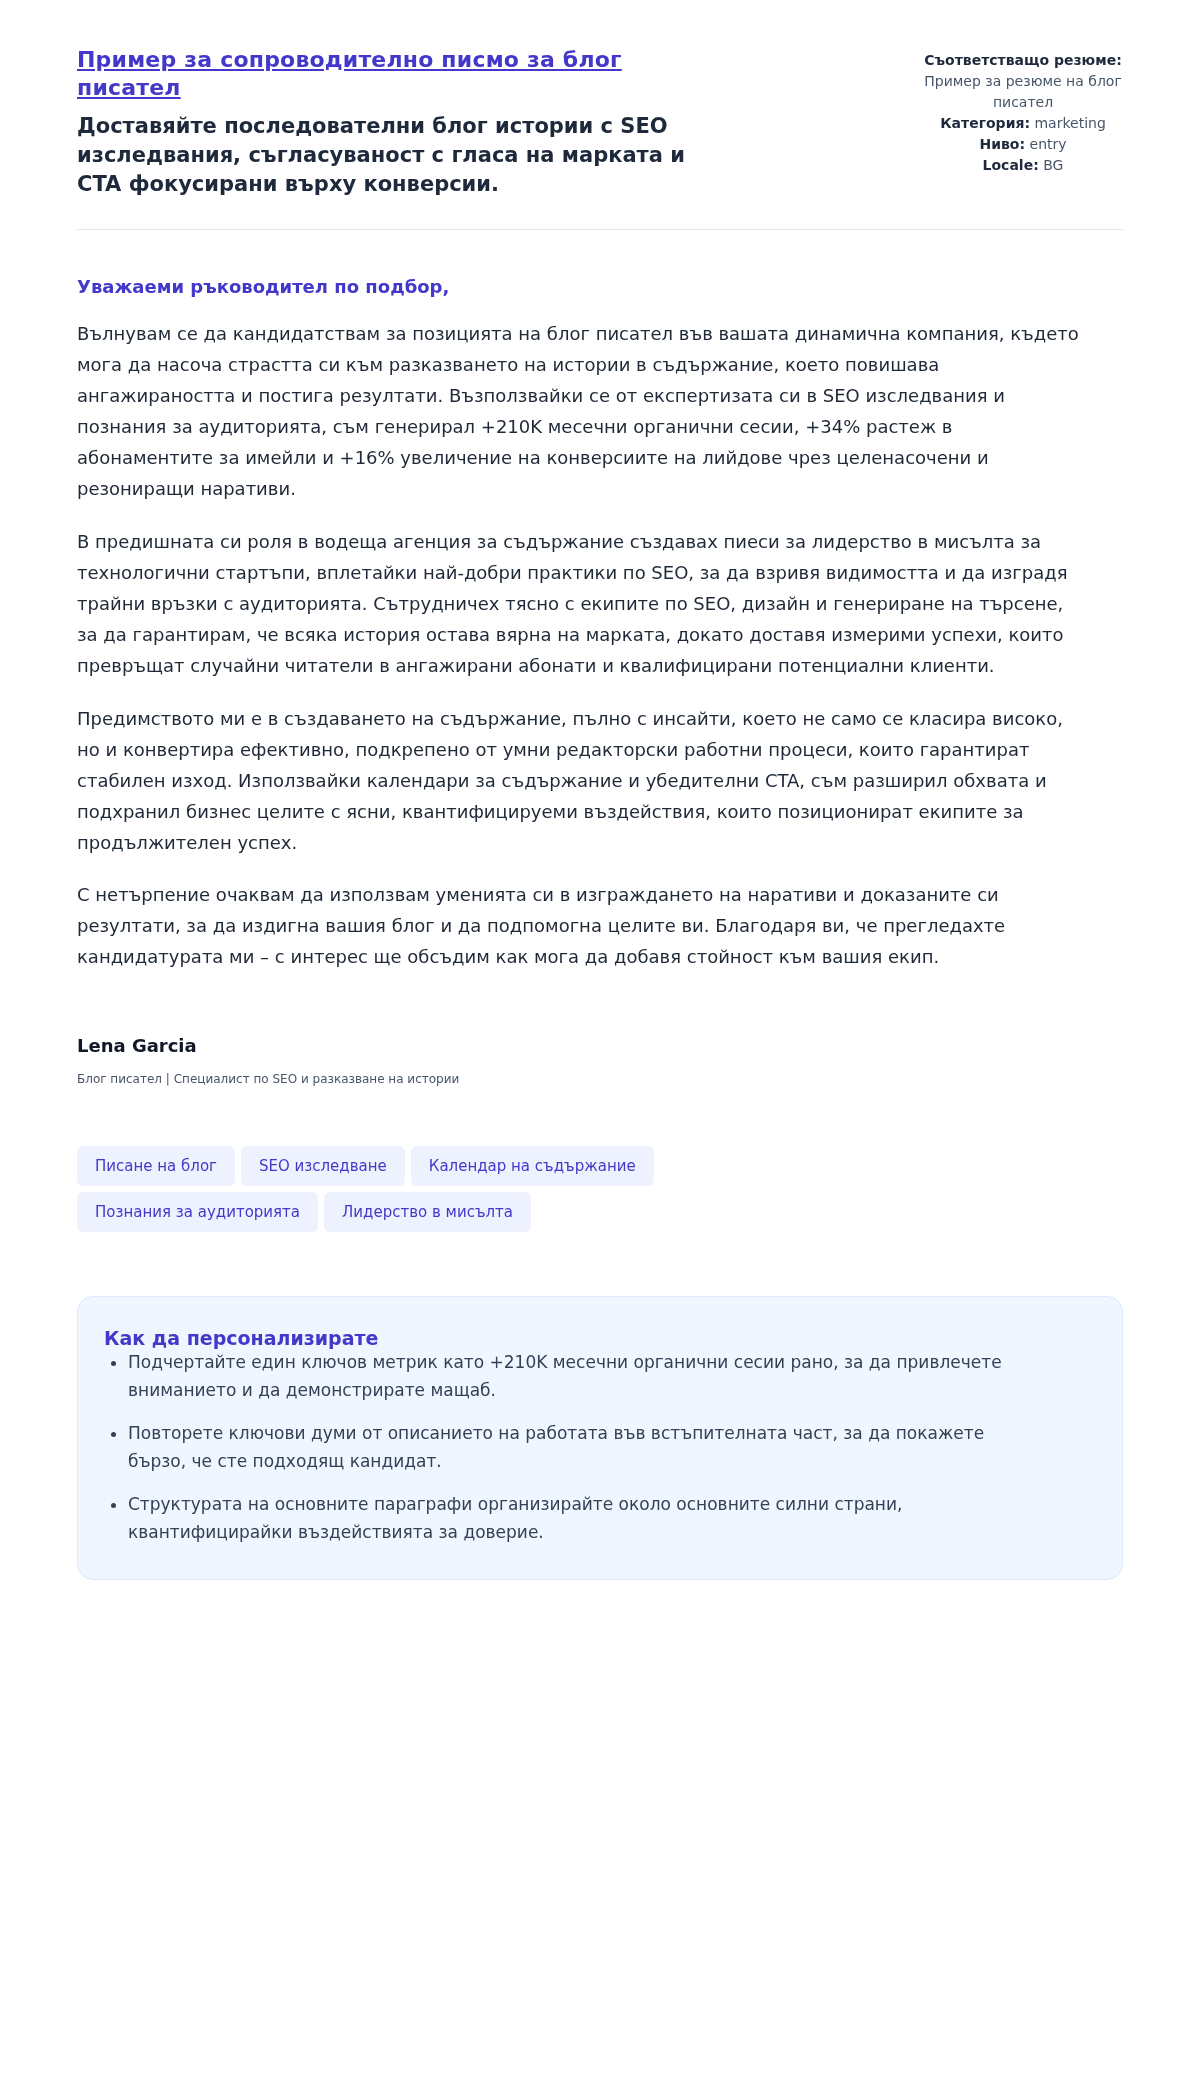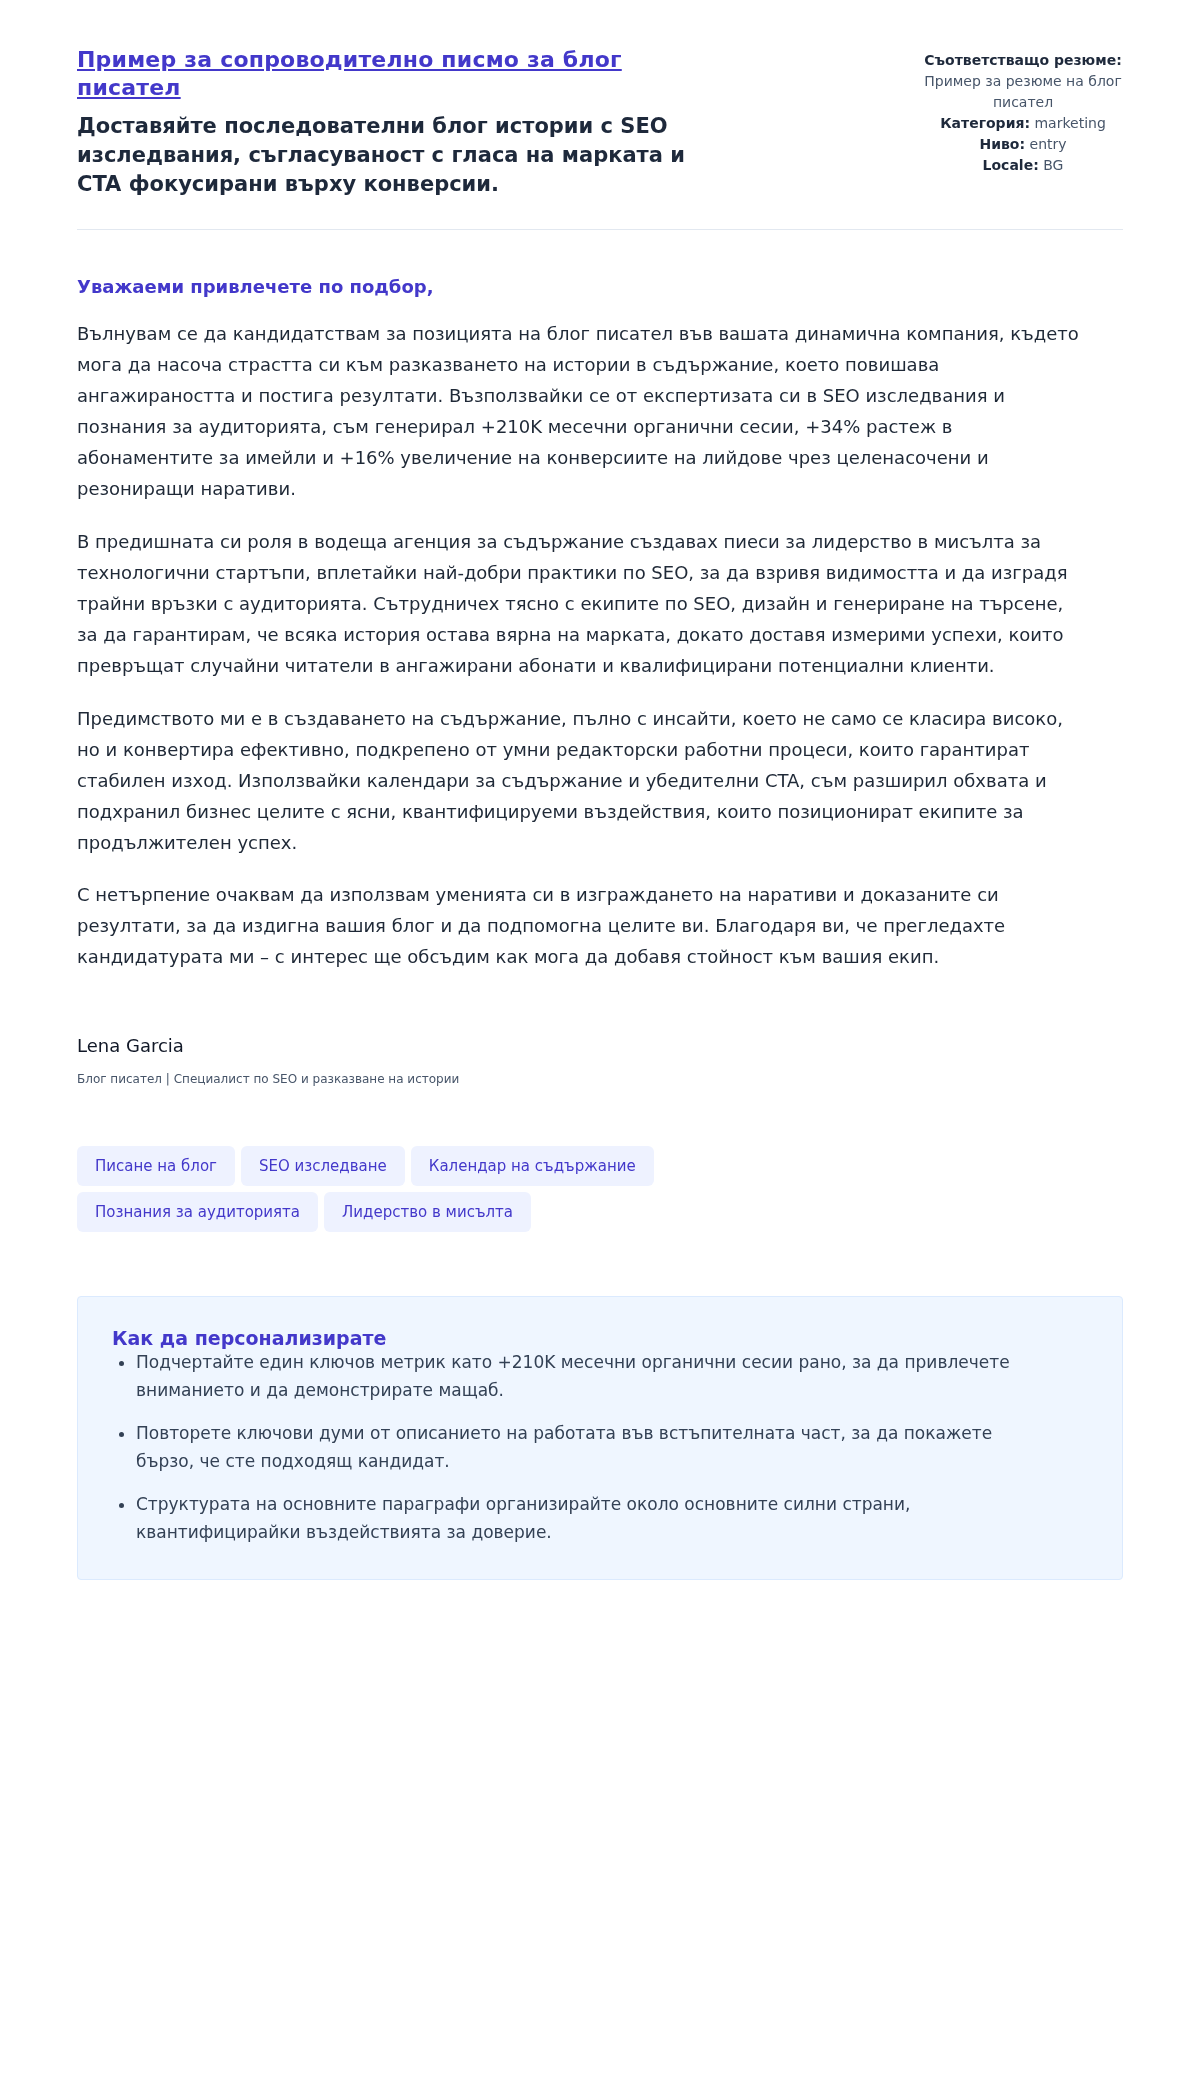--- a/index.html
+++ b/index.html
@@ -55,21 +55,21 @@
   }
   .paragraph {
     margin-top: 22px;
     font-size: 18px;
     line-height: 1.72;
     color: #1f2937;
     max-width: 1010px;
   }
   
   .signature { margin-top: 62px; }
-  .signature-name { font-size: 18px; font-weight: normal; color: #111827; }
+  .signature-name { font-size: 18px; font-weight: bold; color: #111827; }
   .signature-role { margin-top: 16px; font-size: 12px; color: #475569; }
   
   .tags {
     margin-top: 60px;
     display: flex;
     flex-wrap: wrap;
     gap: 6px;
     max-width: 780px;
   }
   .tag-chip {
@@ -78,22 +78,22 @@
     font-size: 15px;
     padding: 11px 18px;
     border-radius: 6px;
     white-space: nowrap;
   }
   
   .tips-box {
     margin-top: 64px;
     background: #eff6ff;
     border: 1px solid #dbeafe;
-    border-radius: 4px;
-    padding: 30px 34px 32px 34px;
+    border-radius: 16px;
+    padding: 30px 34px 32px 26px;
   }
   .tips-title {
     color: #4338ca;
     font-size: 19px;
     font-weight: bold;
   }
   .tips-list {
     padding-left: 24px;
     list-style: disc;
   }
@@ -132,21 +132,21 @@
       <div>
         <span class="meta-label">Locale:</span>
         <span class="meta-value">BG</span>
       </div>
     </div>
   </div>
 
   <hr class="divider">
 
   <div class="letter-body">
-    <div class="greeting">Уважаеми привлечете по подбор,</div>
+    <div class="greeting">Уважаеми ръководител по подбор,</div>
     <p class="paragraph">Вълнувам се да кандидатствам за позицията на блог писател във вашата динамична компания, където мога да насоча страстта си към разказването на истории в съдържание, което повишава ангажираността и постига резултати. Възползвайки се от експертизата си в SEO изследвания и познания за аудиторията, съм генерирал +210K месечни органични сесии, +34% растеж в абонаментите за имейли и +16% увеличение на конверсиите на лийдове чрез целенасочени и резониращи наративи.</p>
     <p class="paragraph">В предишната си роля в водеща агенция за съдържание създавах пиеси за лидерство в мисълта за технологични стартъпи, вплетайки най-добри практики по SEO, за да взривя видимостта и да изградя трайни връзки с аудиторията. Сътрудничех тясно с екипите по SEO, дизайн и генериране на търсене, за да гарантирам, че всяка история остава вярна на марката, докато доставя измерими успехи, които превръщат случайни читатели в ангажирани абонати и квалифицирани потенциални клиенти.</p>
     <p class="paragraph">Предимството ми е в създаването на съдържание, пълно с инсайти, което не само се класира високо, но и конвертира ефективно, подкрепено от умни редакторски работни процеси, които гарантират стабилен изход. Използвайки календари за съдържание и убедителни CTA, съм разширил обхвата и подхранил бизнес целите с ясни, квантифицируеми въздействия, които позиционират екипите за продължителен успех.</p>
     <p class="paragraph">С нетърпение очаквам да използвам уменията си в изграждането на наративи и доказаните си резултати, за да издигна вашия блог и да подпомогна целите ви. Благодаря ви, че прегледахте кандидатурата ми – с интерес ще обсъдим как мога да добавя стойност към вашия екип.</p>
   </div>
 
   <div class="signature">
     <div class="signature-name">Lena Garcia</div>
     <div class="signature-role">Блог писател | Специалист по SEO и разказване на истории</div>
   </div>

